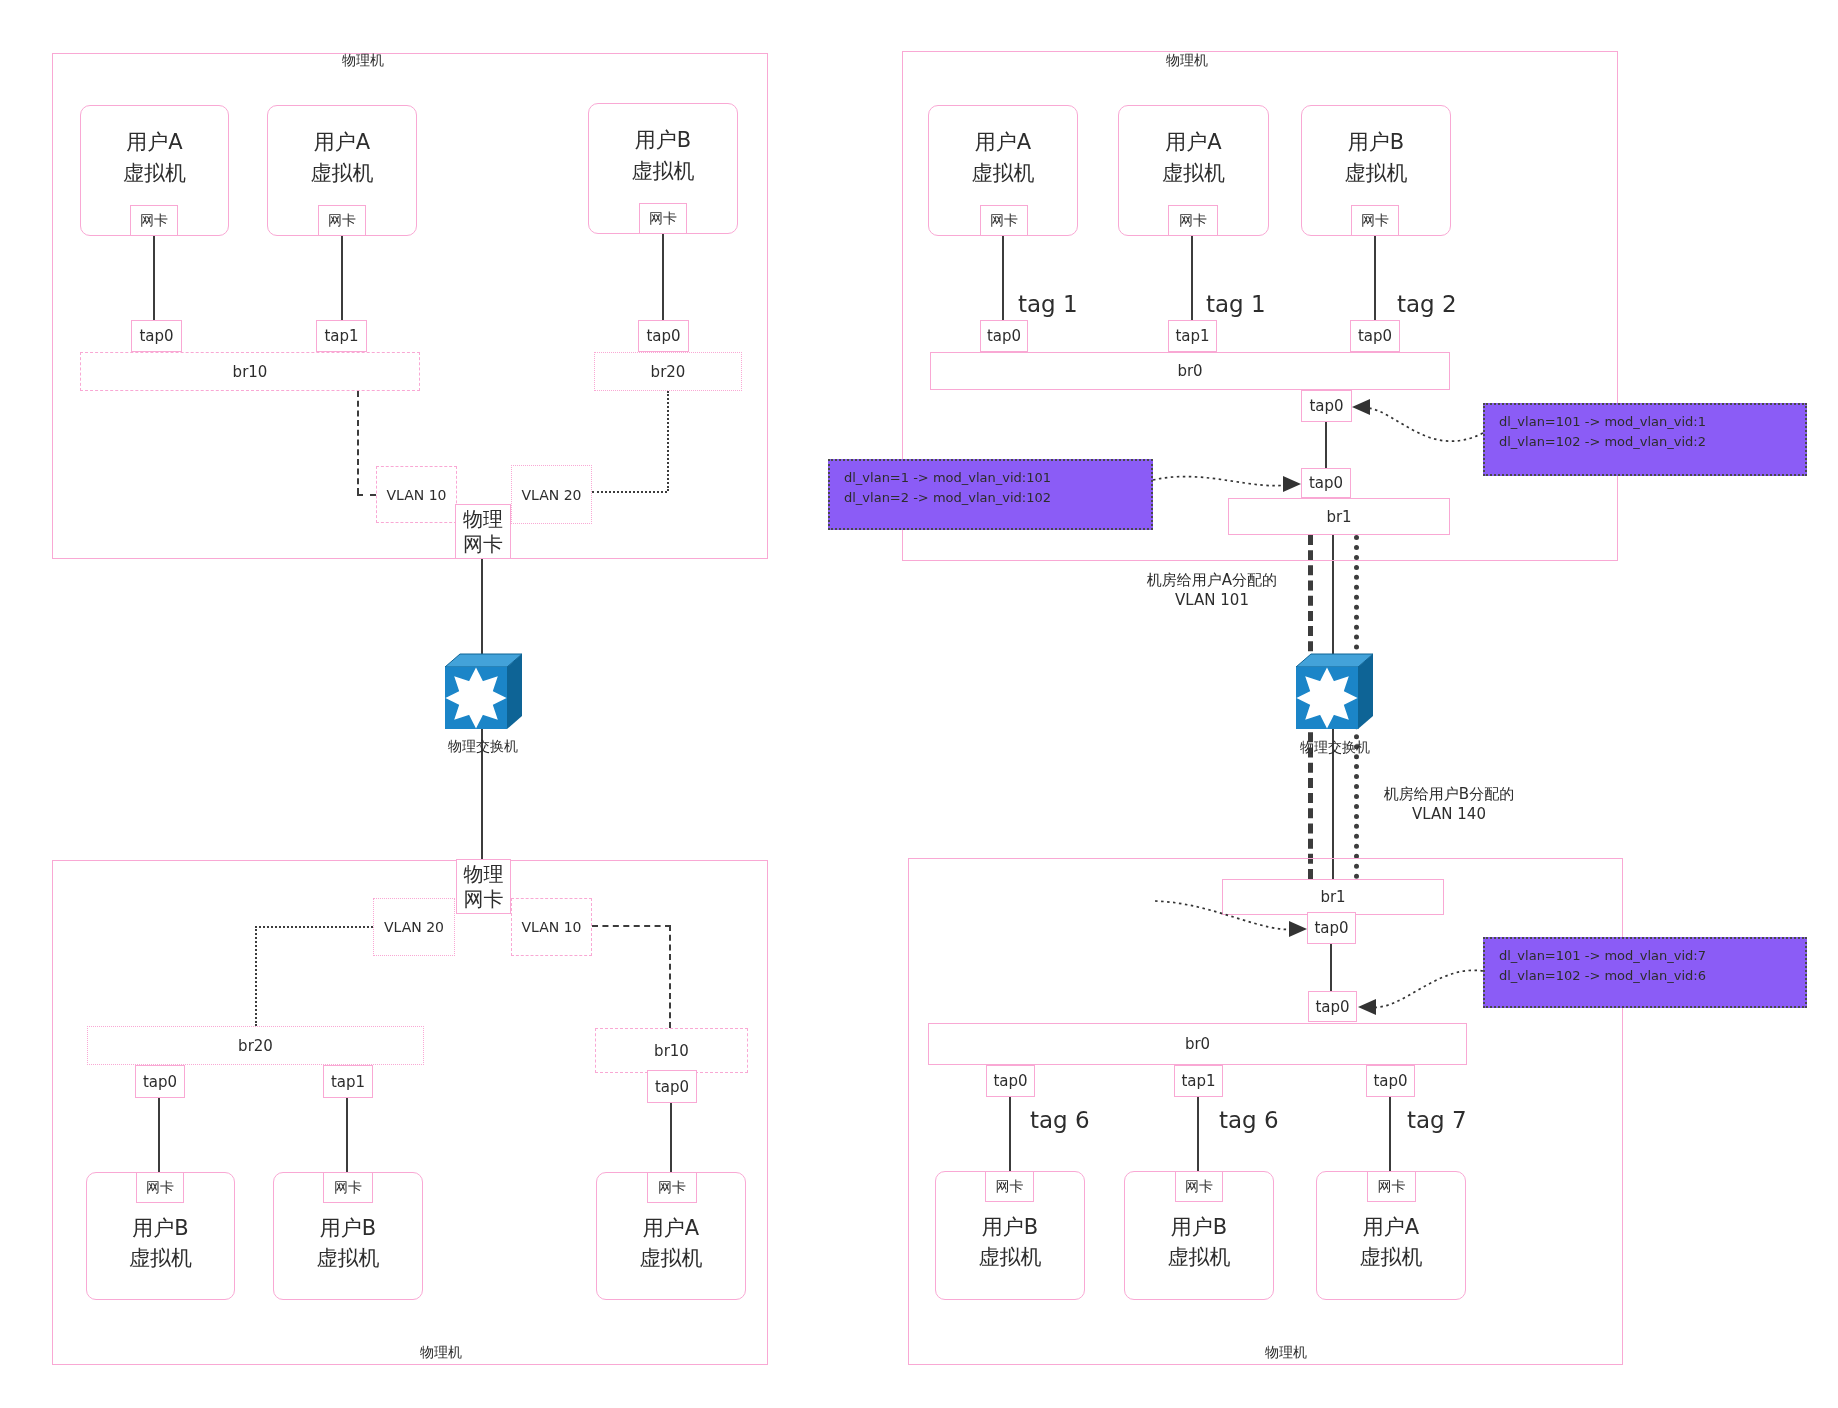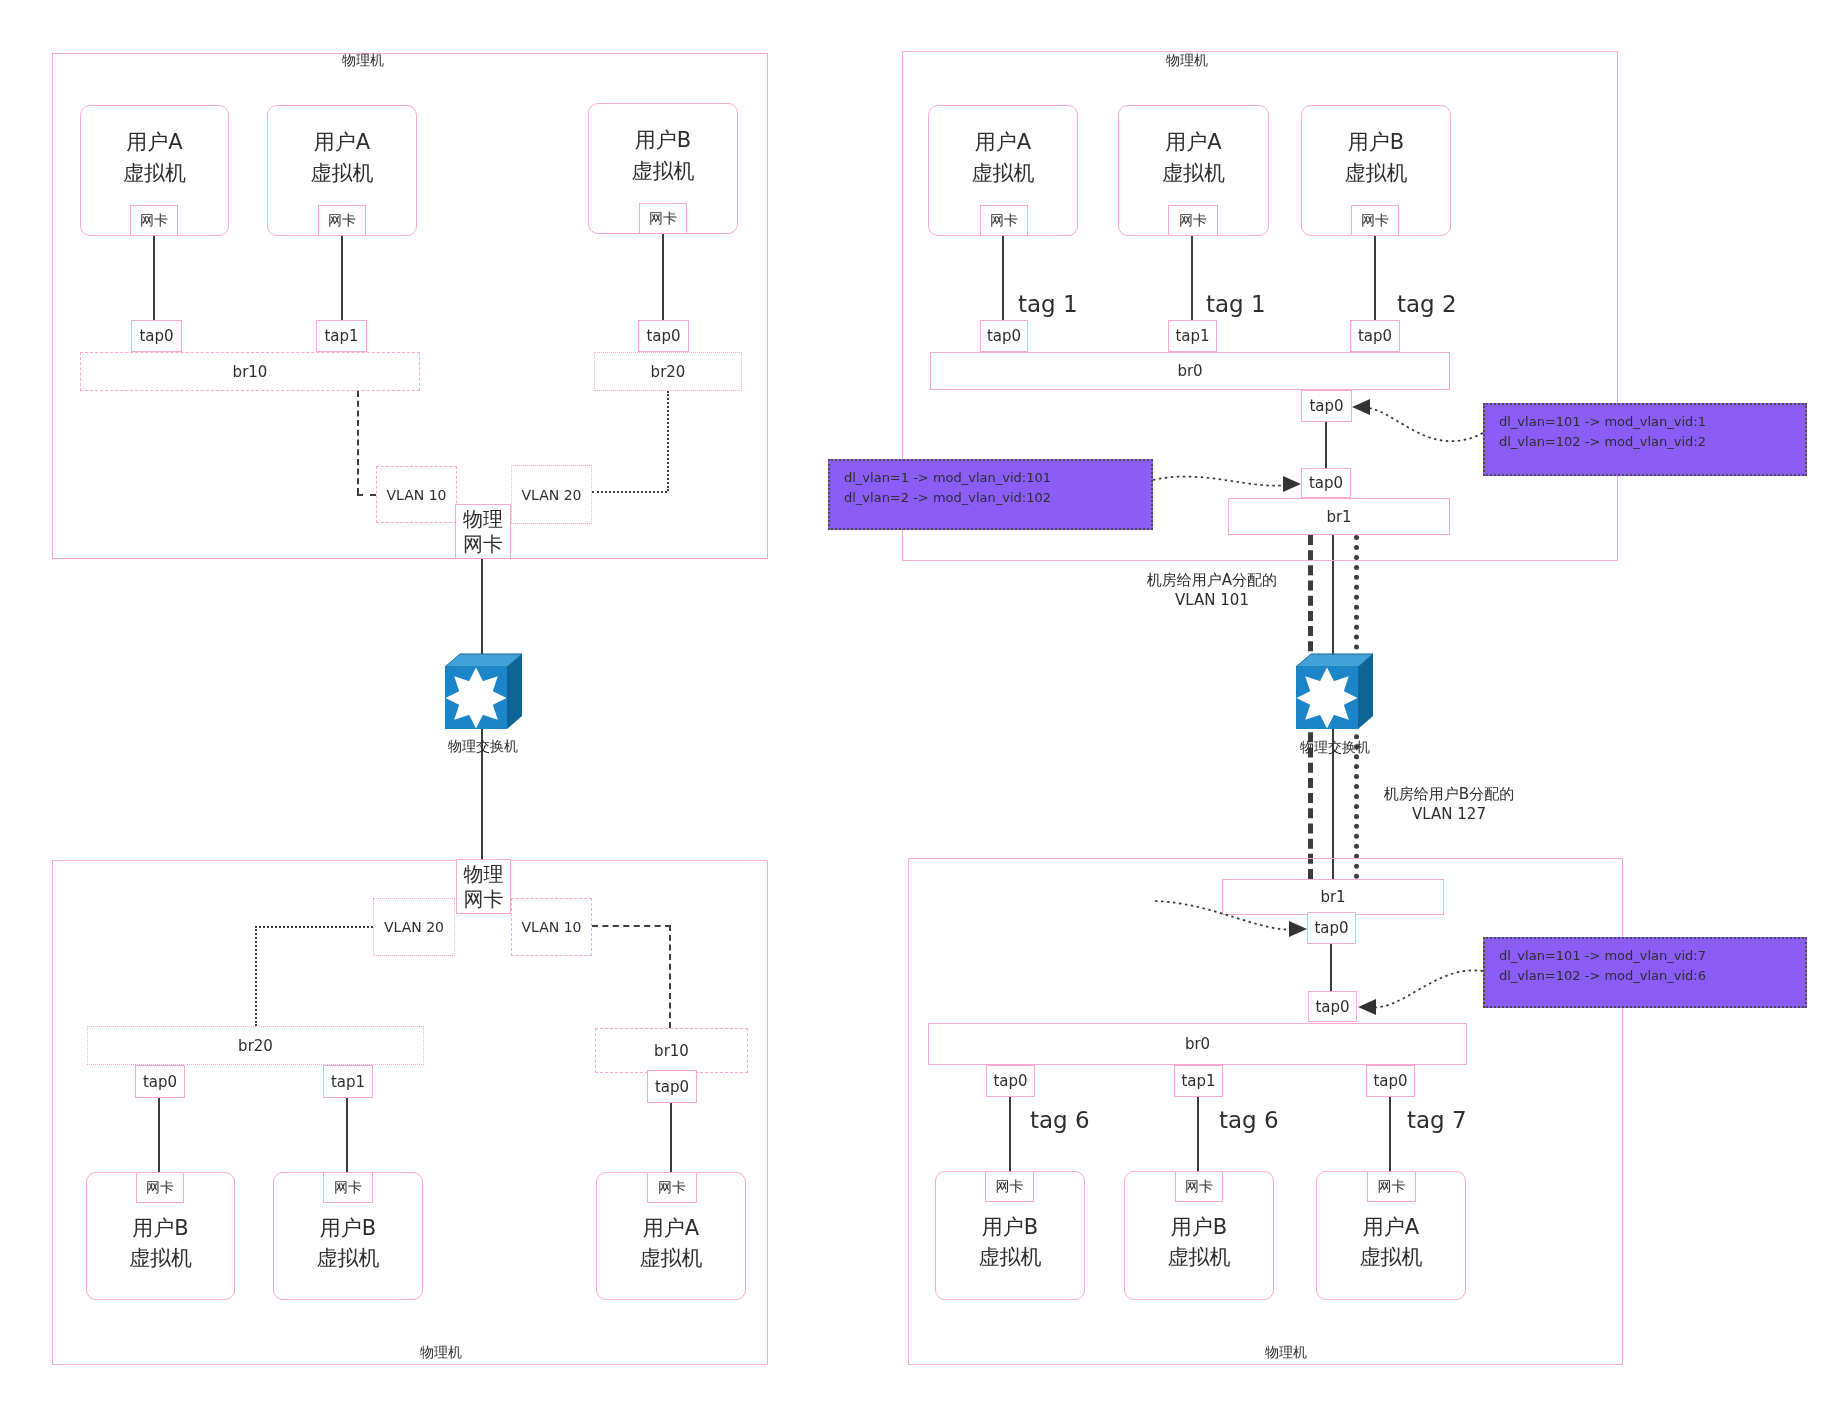--- a/index.html
+++ b/index.html
@@ -134,21 +134,21 @@
     <div>dl_vlan=1 -&gt; mod_vlan_vid:101</div>
     <div>dl_vlan=2 -&gt; mod_vlan_vid:102</div>
   </div>
 
   <div class="lbl cap" style="left:1112px;top:571px;width:200px">
     <div>机房给用户A分配的</div>
     <div>VLAN 101</div>
   </div>
   <div class="lbl cap" style="left:1349px;top:785px;width:200px">
     <div>机房给用户B分配的</div>
-    <div>VLAN 127</div>
+    <div>VLAN 140</div>
   </div>
 
   <div class="b cont" style="left:52px;top:860px;width:716px;height:505px"></div>
   <div class="lbl ttl" style="left:378px;top:1344px">物理机</div>
 
   <div class="hl o2" style="left:255px;top:926px;width:118px"></div>
   <div class="vl o2" style="left:255px;top:926px;height:100px"></div>
   <div class="hl d2" style="left:592px;top:925px;width:79px"></div>
   <div class="vl d2" style="left:669px;top:925px;height:103px"></div>
 

